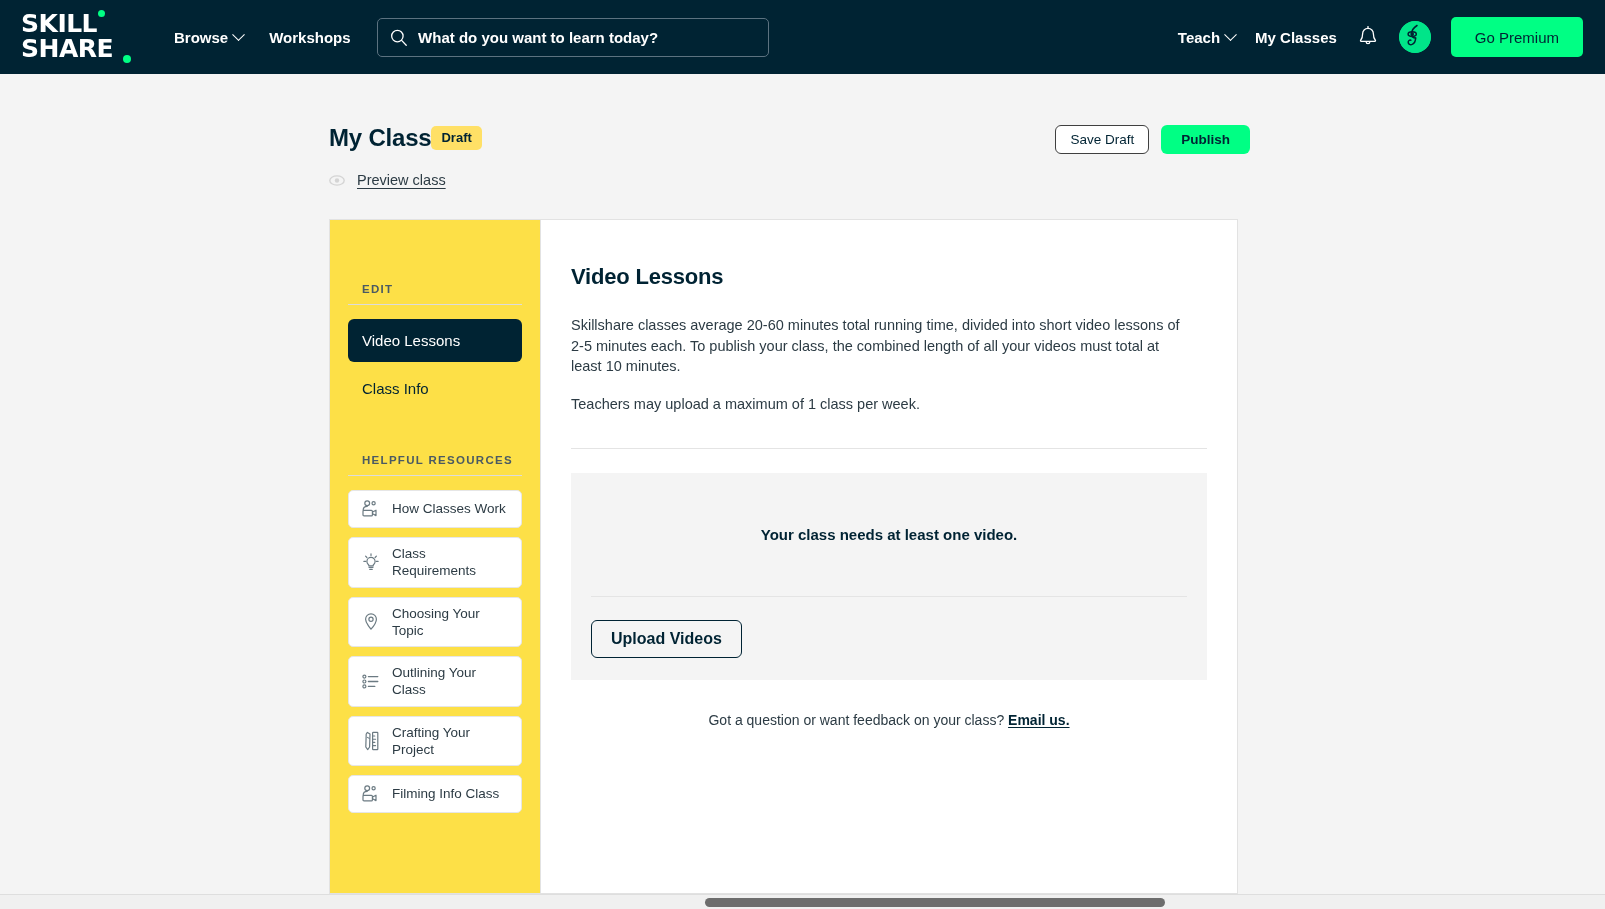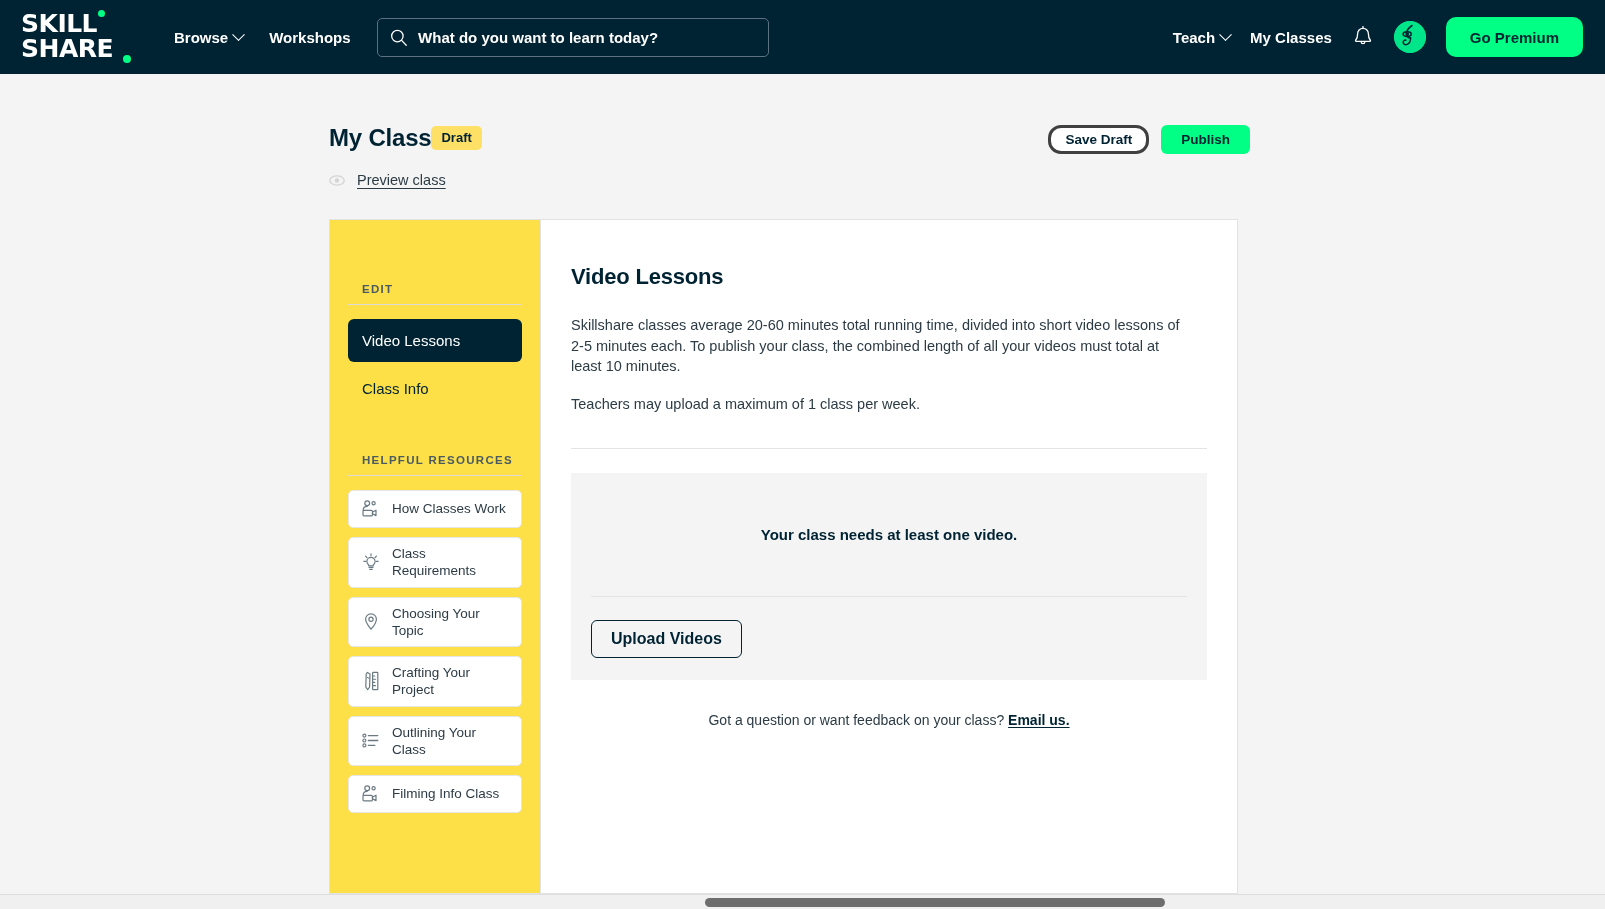--- a/index.html
+++ b/index.html
@@ -109,25 +109,25 @@
     width: 32px; height: 32px;
     border-radius: 50%;
     background: #00e589;
     cursor: pointer;
     display: block;
   }
   .btn-premium {
     background: #00ff84;
     color: #002333;
     border: none;
-    border-radius: 10px;
+    border-radius: 5px;
     height: 40px;
     padding: 0 24px;
     font-size: 15px;
-    font-weight: 700;
+    font-weight: 400;
     font-family: "Liberation Sans", sans-serif;
     cursor: pointer;
     white-space: nowrap;
   }
 
   
   .page {
     background: #f4f4f4;
     height: 835px;
     position: relative;
@@ -173,26 +173,26 @@
 
   .actions {
     position: absolute;
     right: 355px; top: 51px;
     display: flex;
     gap: 12px;
   }
   .btn-save {
     background: #ffffff;
     color: #002333;
-    border: 3px solid #404040;
-    border-radius: 13px;
+    border: 1px solid #404040;
+    border-radius: 6px;
     height: 29px;
     padding: 0 14px;
     font-size: 13.5px;
-    font-weight: 700;
+    font-weight: 400;
     font-family: "Liberation Sans", sans-serif;
     cursor: pointer;
   }
   .btn-publish {
     background: #00ff84;
     color: #002333;
     border: none;
     border-radius: 6px;
     height: 29px;
     padding: 0 20px;
@@ -471,49 +471,49 @@
         </svg>
         <span class="res-label">Class Requirements</span>
       </div>
 
       <div class="res-item">
         <svg class="res-icon" width="20" height="19" viewBox="0 0 20 19">
           <path d="M10 1.8c-3 0-5.4 2.4-5.4 5.4 0 4 5.4 10 5.4 10s5.4-6 5.4-10c0-3-2.4-5.4-5.4-5.4z" fill="none" stroke="#6b7a82" stroke-width="1.2"></path>
           <circle cx="10" cy="7.2" r="2.1" fill="none" stroke="#6b7a82" stroke-width="1.2"></circle>
         </svg>
         <span class="res-label">Choosing Your Topic</span>
-      </div>
-
-      <div class="res-item">
-        <svg class="res-icon" width="20" height="22" viewBox="0 0 20 22">
-          <path d="M6.4 2.4l2.6 1.6-.4 13-1.9 2.6-1.9-2.6.4-13z" fill="none" stroke="#6b7a82" stroke-width="1.2" stroke-linejoin="round"></path>
-          <path d="M6.1 7.1l2.5 1.5" stroke="#6b7a82" stroke-width="1.1"></path>
-          <rect x="11.6" y="2.4" width="5.2" height="17.2" rx="0.6" fill="none" stroke="#6b7a82" stroke-width="1.2"></rect>
-          <g stroke="#6b7a82" stroke-width="1.1" stroke-linecap="round">
-            <path d="M11.8 6h2M11.8 9.2h2.8M11.8 12.4h2M11.8 15.6h2.8"></path>
-          </g>
-        </svg>
-        <span class="res-label">Crafting Your Project</span>
       </div>
 
       <div class="res-item">
         <svg class="res-icon" width="20" height="19" viewBox="0 0 20 19">
           <g fill="none" stroke="#6b7a82" stroke-width="1.2">
             <circle cx="3.4" cy="4.6" r="1.5"></circle>
             <circle cx="3.4" cy="9.5" r="1.5"></circle>
             <circle cx="3.4" cy="14.4" r="1.5"></circle>
           </g>
           <g stroke="#6b7a82" stroke-width="1.3" stroke-linecap="round">
             <path d="M7.4 4.6h9.4M7.4 9.5h9.4M7.4 14.4h6.4"></path>
           </g>
         </svg>
         <span class="res-label">Outlining Your Class</span>
       </div>
 
       <div class="res-item">
+        <svg class="res-icon" width="20" height="22" viewBox="0 0 20 22">
+          <path d="M6.4 2.4l2.6 1.6-.4 13-1.9 2.6-1.9-2.6.4-13z" fill="none" stroke="#6b7a82" stroke-width="1.2" stroke-linejoin="round"></path>
+          <path d="M6.1 7.1l2.5 1.5" stroke="#6b7a82" stroke-width="1.1"></path>
+          <rect x="11.6" y="2.4" width="5.2" height="17.2" rx="0.6" fill="none" stroke="#6b7a82" stroke-width="1.2"></rect>
+          <g stroke="#6b7a82" stroke-width="1.1" stroke-linecap="round">
+            <path d="M11.8 6h2M11.8 9.2h2.8M11.8 12.4h2M11.8 15.6h2.8"></path>
+          </g>
+        </svg>
+        <span class="res-label">Crafting Your Project</span>
+      </div>
+
+      <div class="res-item">
         <svg class="res-icon" width="20" height="18" viewBox="0 0 20 18">
           <circle cx="6.2" cy="3.3" r="2.4" fill="none" stroke="#6b7a82" stroke-width="1.2"></circle>
           <path d="M2.2 10.2c0-2.3 1.8-3.8 4-3.8" fill="none" stroke="#6b7a82" stroke-width="1.2" stroke-linecap="round"></path>
           <rect x="2" y="10.3" width="9.4" height="5.6" rx="1" fill="none" stroke="#6b7a82" stroke-width="1.2"></rect>
           <path d="M11.6 12l3.4-1.8v5.4l-3.4-1.8z" fill="none" stroke="#6b7a82" stroke-width="1.2" stroke-linejoin="round"></path>
           <circle cx="12.6" cy="3.3" r="1.6" fill="none" stroke="#6b7a82" stroke-width="1.2"></circle>
         </svg>
         <span class="res-label">Filming Info Class</span>
       </div>
     </div>

